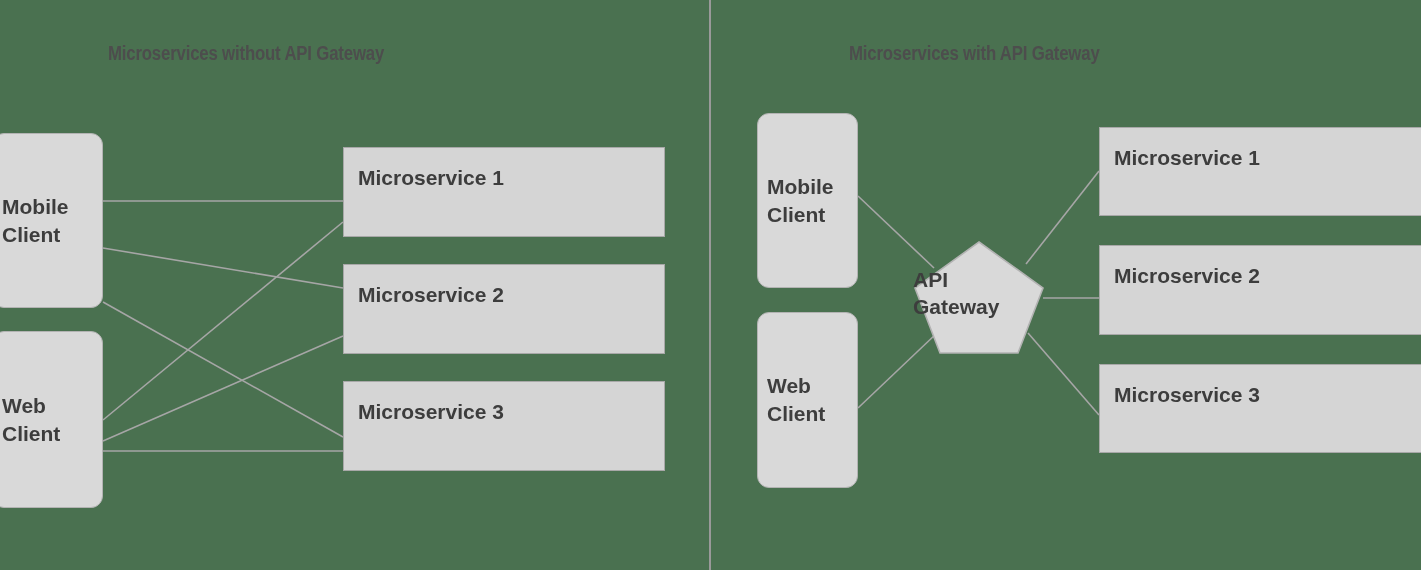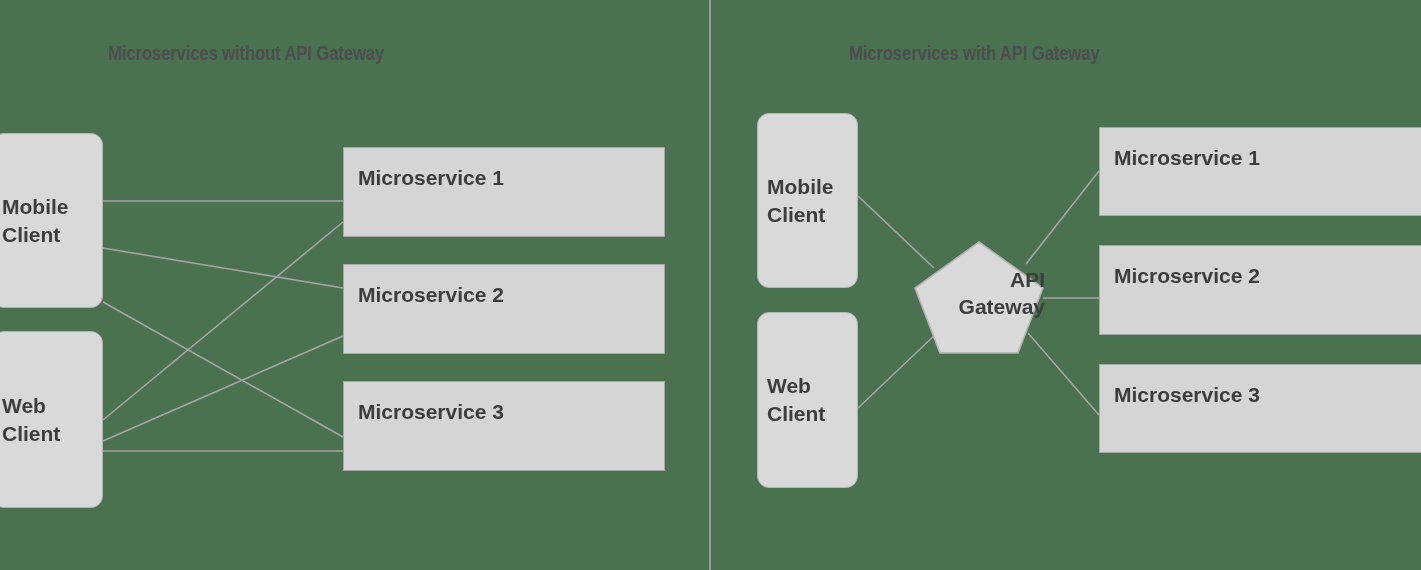--- a/index.html
+++ b/index.html
@@ -85,21 +85,21 @@
     left: 913px;
     top: 240px;
     width: 132px;
     height: 115px;
   }
   #gateway .pent-label {
     position: absolute;
     left: 0;
     top: 26px;
     width: 132px;
-    text-align: right;
+    text-align: left;
     color: #3d3d3d;
     font-size: 21px;
     font-weight: bold;
     line-height: 1.3;
     white-space: pre-line;
   }
 
   
   #divider {
     position: absolute;

